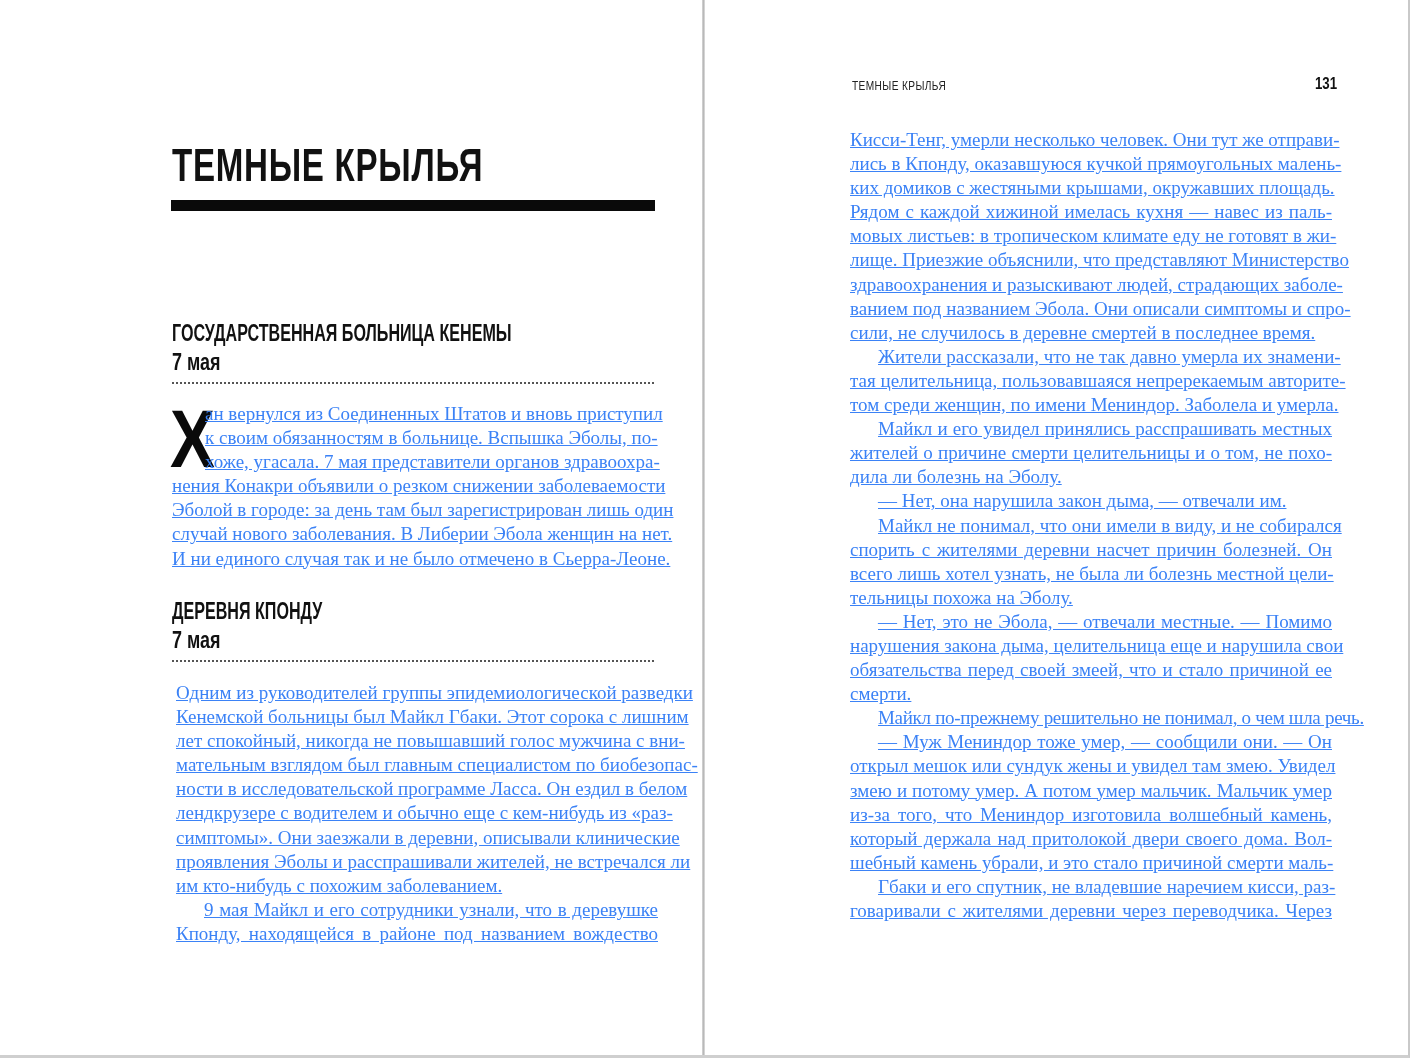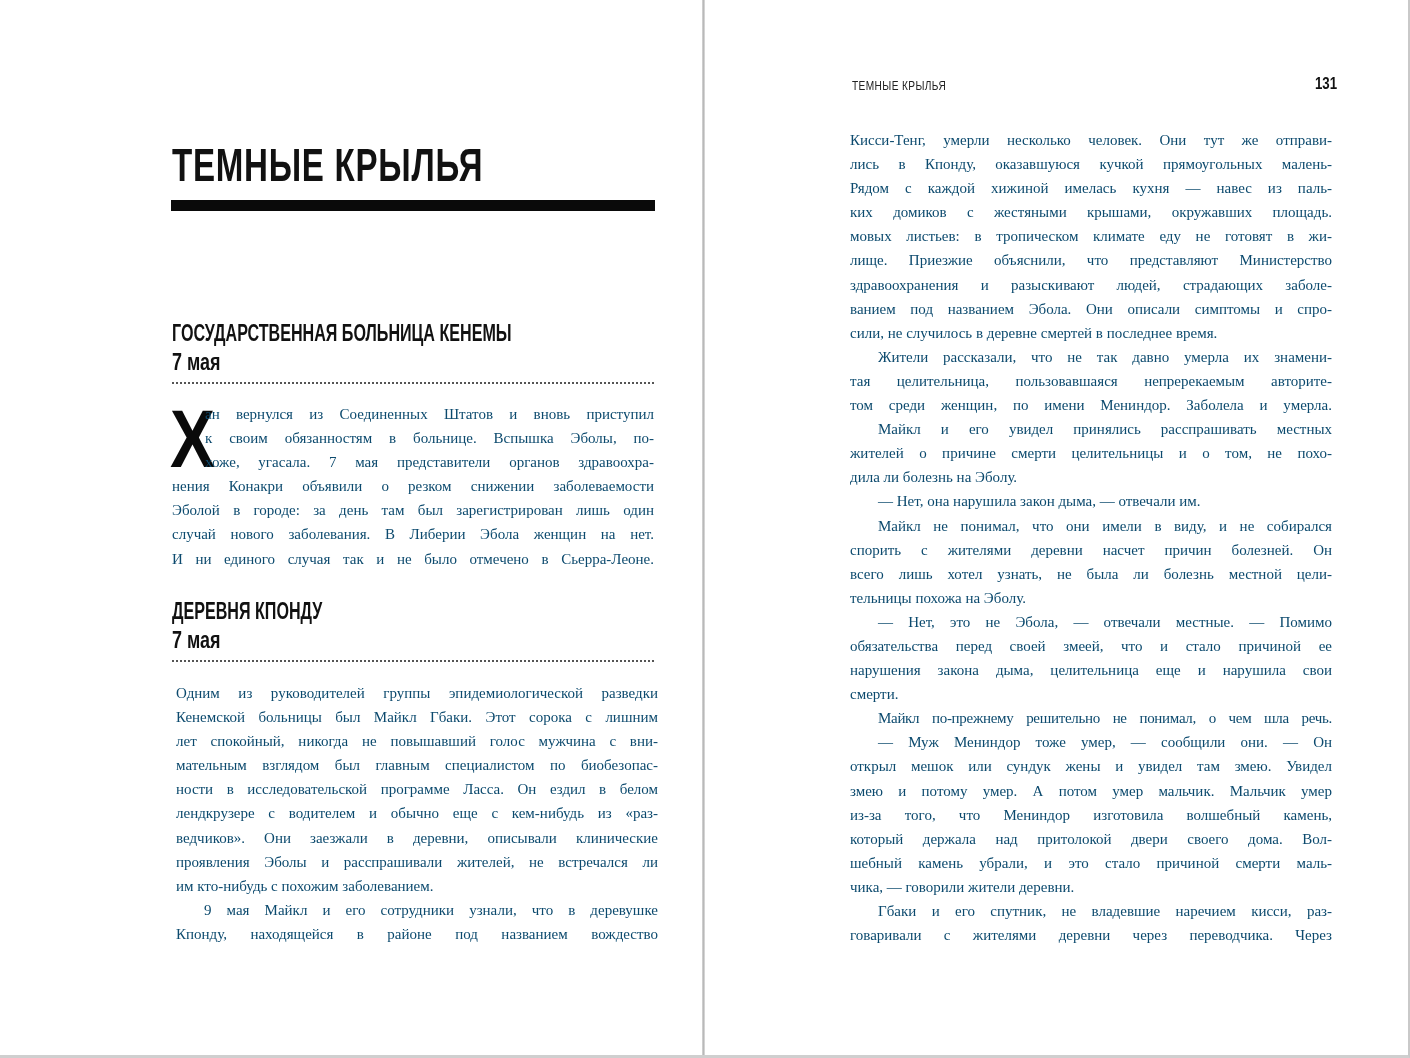--- a/index.html
+++ b/index.html
@@ -80,23 +80,24 @@
   }
   .dotted-rule {
     position: absolute;
     left: 124px;
     width: 482px;
     height: 0;
     border-top: 2px dotted #555;
   }
   .text-block {
     position: absolute;
-    font-size: 15px;
+    font-size: 19px;
     line-height: 24.1px;
-    color: #0c4a6e;
+    color: #3b82f6;
+    text-decoration: underline;
   }
   .text-block .line {
     display: block;
     white-space: nowrap;
     text-align: justify;
     text-align-last: justify;
     height: 24.1px;
   }
   .text-block .line.last {
     text-align-last: left;
@@ -176,64 +177,63 @@
     <div class="cond section-date" style="top:627px;">7 мая</div>
     <div class="dotted-rule" style="top:660px;"></div>
 
     <div class="text-block left-text" style="top:681px;">
       <span class="line">Одним из руководителей группы эпидемиологической разведки</span>
       <span class="line">Кенемской больницы был Майкл Гбаки. Этот сорока с лишним</span>
       <span class="line">лет спокойный, никогда не повышавший голос мужчина с вни-</span>
       <span class="line">мательным взглядом был главным специалистом по биобезопас-</span>
       <span class="line">ности в исследовательской программе Ласса. Он ездил в белом</span>
       <span class="line">лендкрузере с водителем и обычно еще с кем-нибудь из «раз-</span>
-      <span class="line">ведчиков». Они заезжали в деревни, описывали клинические</span>
+      <span class="line">симптомы». Они заезжали в деревни, описывали клинические</span>
       <span class="line">проявления Эболы и расспрашивали жителей, не встречался ли</span>
       <span class="line last">им кто-нибудь с похожим заболеванием.</span>
       <span class="line indent">9 мая Майкл и его сотрудники узнали, что в деревушке</span>
       <span class="line">Кпонду, находящейся в районе под названием вождество</span>
     </div>
   </div>
 
   <div class="gutter"></div>
 
   <div class="page page-right">
     <div class="cond running-head">ТЕМНЫЕ КРЫЛЬЯ</div>
     <div class="cond page-number">131</div>
 
     <div class="text-block right-text" style="top:128px;">
       <span class="line">Кисси-Тенг, умерли несколько человек. Они тут же отправи-</span>
       <span class="line">лись в Кпонду, оказавшуюся кучкой прямоугольных малень-</span>
+      <span class="line">ких домиков с жестяными крышами, окружавших площадь.</span>
       <span class="line">Рядом с каждой хижиной имелась кухня — навес из паль-</span>
-      <span class="line">ких домиков с жестяными крышами, окружавших площадь.</span>
       <span class="line">мовых листьев: в тропическом климате еду не готовят в жи-</span>
       <span class="line">лище. Приезжие объяснили, что представляют Министерство</span>
       <span class="line">здравоохранения и разыскивают людей, страдающих заболе-</span>
       <span class="line">ванием под названием Эбола. Они описали симптомы и спро-</span>
       <span class="line last">сили, не случилось в деревне смертей в последнее время.</span>
       <span class="line indent">Жители рассказали, что не так давно умерла их знамени-</span>
       <span class="line">тая целительница, пользовавшаяся непререкаемым авторите-</span>
       <span class="line">том среди женщин, по имени Мениндор. Заболела и умерла.</span>
       <span class="line indent">Майкл и его увидел принялись расспрашивать местных</span>
       <span class="line">жителей о причине смерти целительницы и о том, не похо-</span>
       <span class="line last">дила ли болезнь на Эболу.</span>
       <span class="line indent last">— Нет, она нарушила закон дыма, — отвечали им.</span>
       <span class="line indent">Майкл не понимал, что они имели в виду, и не собирался</span>
       <span class="line">спорить с жителями деревни насчет причин болезней. Он</span>
       <span class="line">всего лишь хотел узнать, не была ли болезнь местной цели-</span>
       <span class="line last">тельницы похожа на Эболу.</span>
       <span class="line indent">— Нет, это не Эбола, — отвечали местные. — Помимо</span>
+      <span class="line">нарушения закона дыма, целительница еще и нарушила свои</span>
       <span class="line">обязательства перед своей змеей, что и стало причиной ее</span>
-      <span class="line">нарушения закона дыма, целительница еще и нарушила свои</span>
       <span class="line last">смерти.</span>
       <span class="line indent" style="letter-spacing:-0.3px;">Майкл по-прежнему решительно не понимал, о чем шла речь.</span>
       <span class="line indent">— Муж Мениндор тоже умер, — сообщили они. — Он</span>
       <span class="line">открыл мешок или сундук жены и увидел там змею. Увидел</span>
       <span class="line">змею и потому умер. А потом умер мальчик. Мальчик умер</span>
       <span class="line">из-за того, что Мениндор изготовила волшебный камень,</span>
       <span class="line">который держала над притолокой двери своего дома. Вол-</span>
       <span class="line">шебный камень убрали, и это стало причиной смерти маль-</span>
-      <span class="line last">чика, — говорили жители деревни.</span>
       <span class="line indent">Гбаки и его спутник, не владевшие наречием кисси, раз-</span>
       <span class="line">говаривали с жителями деревни через переводчика. Через</span>
     </div>
   </div>
 </div>
 
 </body></html>

